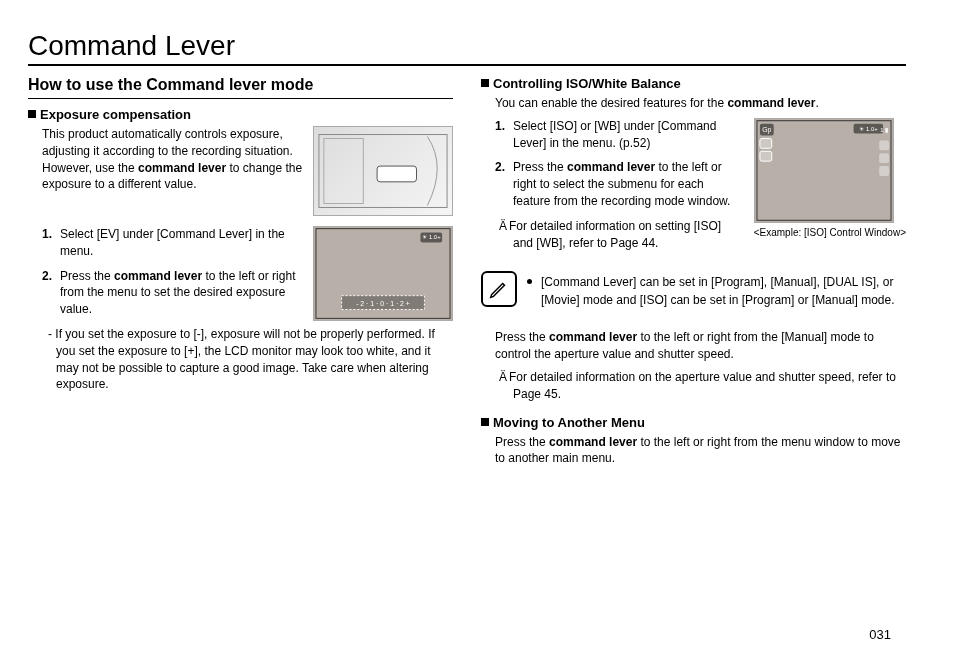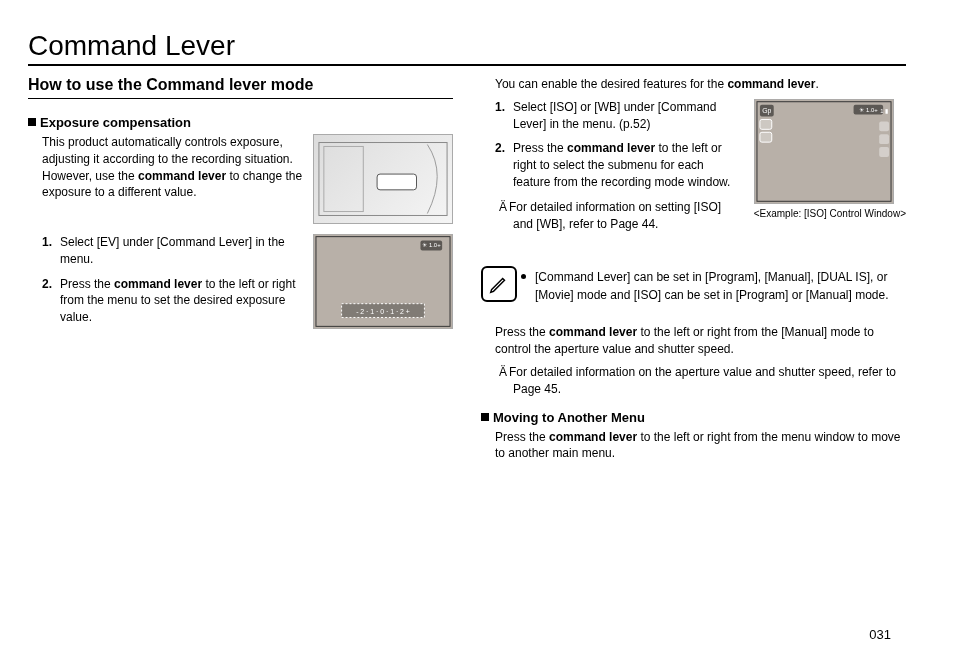--- a/index.html
+++ b/index.html
@@ -28,21 +28,21 @@
   }
   .col {
     flex: 1;
     min-width: 0;
   }
   .section-title {
     font-size: 16px;
     font-weight: bold;
     border-bottom: 1px solid #000;
     padding-bottom: 4px;
-    margin-bottom: 16px;
+    margin-bottom: 8px;
   }
   .subhead {
     font-weight: bold;
     font-size: 13px;
     margin-bottom: 4px;
   }
   .subhead .sq {
     display: inline-block;
     width: 8px; height: 8px;
     background: #000;
@@ -97,22 +97,22 @@
   }
   .note .ast { font-weight: normal; margin-right: 2px; }
   .sub-note {
     padding-left: 28px;
     text-indent: -8px;
     line-height: 1.4;
     margin-bottom: 10px;
   }
   .tip-box {
     display: flex;
-    gap: 4px;
-    margin-top: 28px;
+    gap: 10px;
+    margin-top: 14px;
     margin-bottom: 14px;
   }
   .tip-icon {
     width: 36px; height: 36px;
     border: 2px solid #000;
     border-radius: 6px;
     display: flex;
     align-items: center;
     justify-content: center;
     flex-shrink: 0;
@@ -202,27 +202,31 @@
               <rect x="0" y="0" width="140" height="95" fill="#b8b0a8"></rect>
               <rect x="2" y="2" width="136" height="91" fill="none" stroke="#333"></rect>
               <rect x="28" y="70" width="84" height="14" fill="rgba(0,0,0,0.3)" stroke="#fff" stroke-dasharray="2 2"></rect>
               <text x="70" y="80" font-size="7" fill="#fff" text-anchor="middle">- 2 · 1 · 0 · 1 · 2 +</text>
               <rect x="108" y="6" width="22" height="10" rx="2" fill="rgba(0,0,0,0.5)"></rect>
               <text x="119" y="13" font-size="6" fill="#fff" text-anchor="middle">☀ 1.0+</text>
             </svg>
           </div>
         </div>
 
+        <div class="sub-note">- If you set the exposure to [-], exposure will not be properly performed. If you set the exposure to [+], the LCD monitor may look too white, and it may not be possible to capture a good image. Take care when altering exposure.</div>
 
       </div>
     </div>
 
     <div class="col">
 
       <div class="sect-block">
+        <div class="subhead">
+          <span class="sq"></span><span>Controlling ISO/White Balance</span>
+        </div>
         <div class="body-p">
           <span>You can enable the desired features for the </span><b>command lever</b><span>.</span>
         </div>
 
         <div class="row-with-img">
           <div class="txt">
             <ol class="ol">
               <li><span class="num">1.</span><span>Select [ISO] or [WB] under [Command Lever] in the menu. (p.52)</span></li>
               <li><span class="num">2.</span><span>Press the </span><b>command lever</b><span> to the left or right to select the submenu for each feature from the recording mode window.</span></li>
             </ol>

